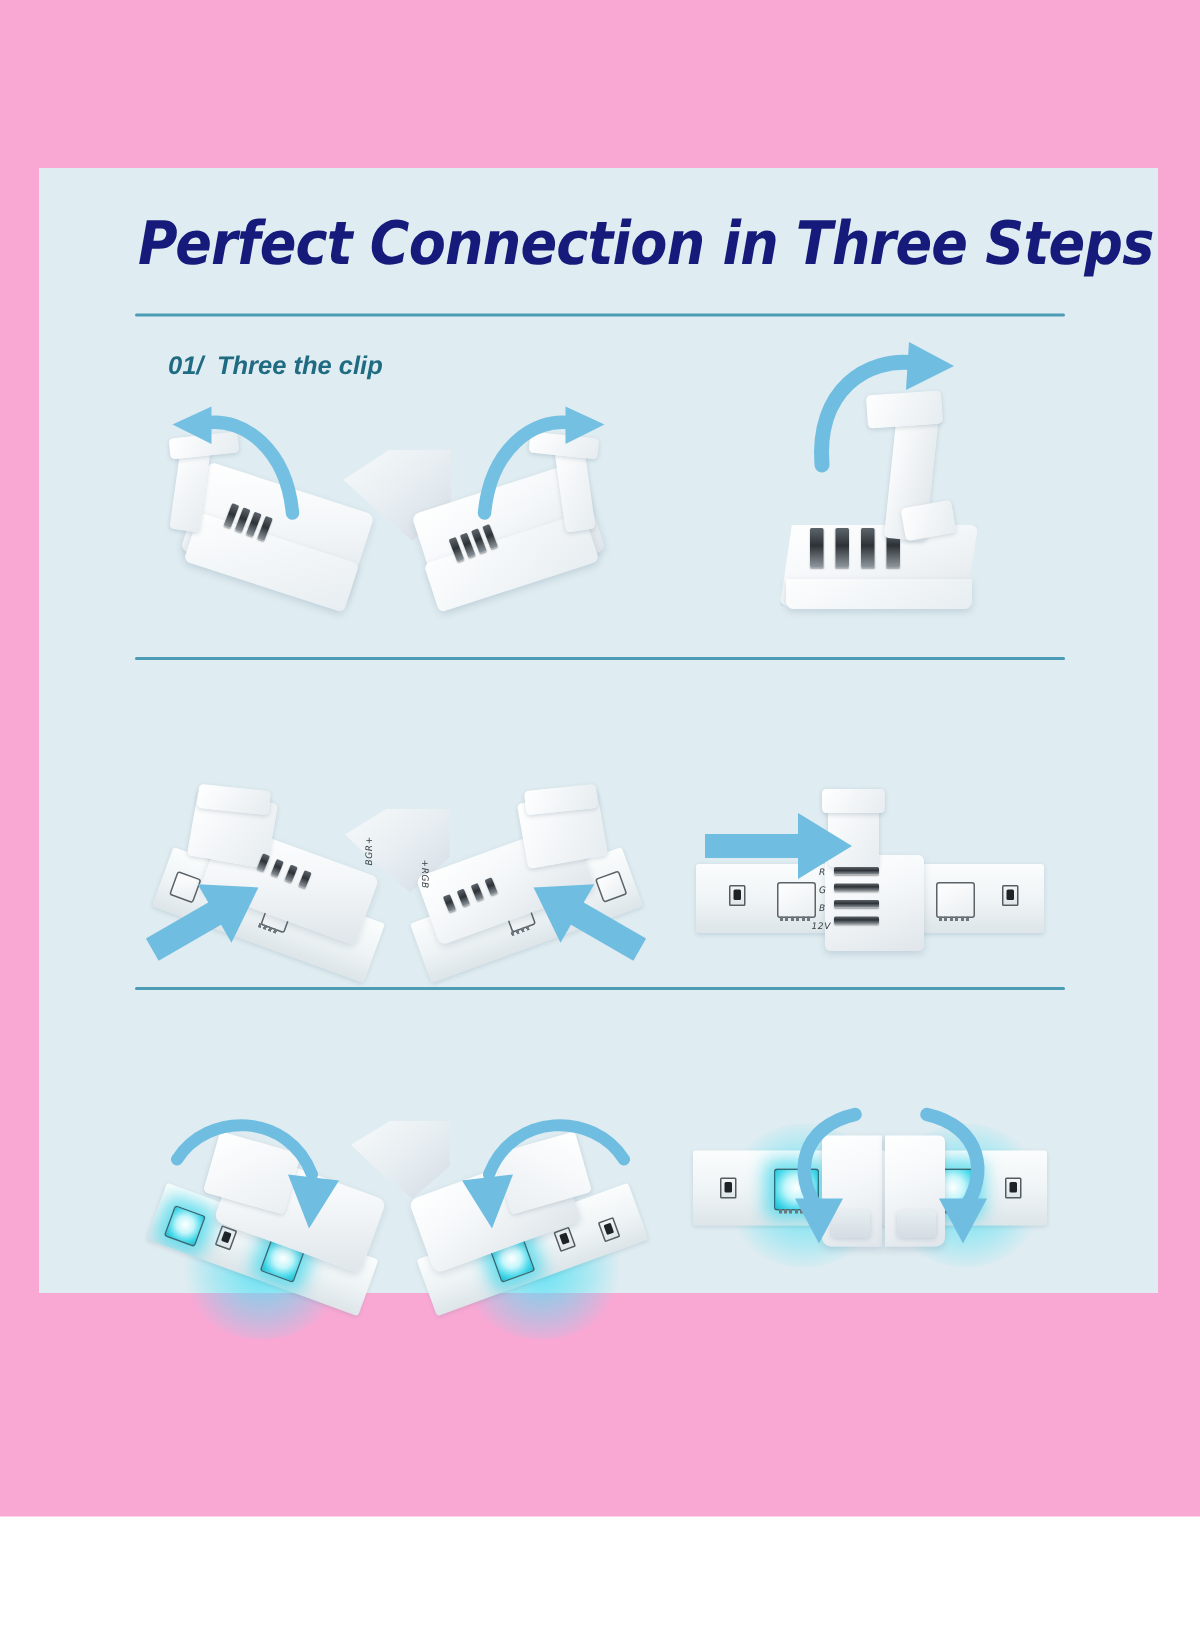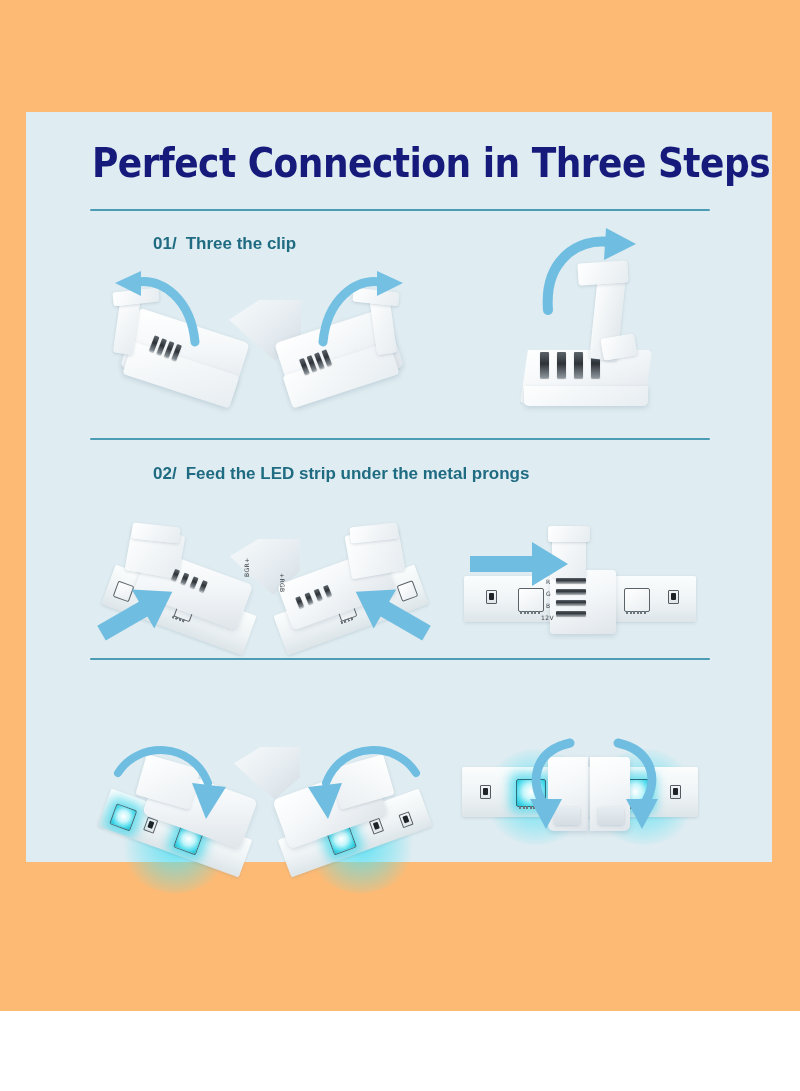--- a/index.html
+++ b/index.html
@@ -2,21 +2,21 @@
 <html><head>
 <meta charset="utf-8">
 <style>
   html,body{margin:0;padding:0;}
   body{
     width:800px;height:1091px;
     background:#ffffff;
     font-family:"Liberation Sans", sans-serif;
     overflow:hidden;
   }
-  #root{position:relative;width:800px;height:1011px;background:#fdba74;}
+  #root{position:relative;width:800px;height:1011px;background:#f9a8d4;font-style:italic;}
 
   .panel{
     position:absolute;left:26px;top:112px;width:746px;height:750px;
     background:#dfecf1;
   }
 
   .title{
     position:absolute;left:92px;top:140px;width:620px;
     font-size:40px;font-weight:bold;
     font-family:"DejaVu Sans", sans-serif;
@@ -33,21 +33,21 @@
   }
   .rule.r1{top:209px;}
   .rule.r2{top:438px;}
   .rule.r3{top:658px;}
 
   .step-label{
     position:absolute;left:112px;
     font-size:17px;color:#1f6b82;font-weight:600;
     white-space:nowrap;
   }
-  .step-label .num{margin-right:9px;margin-left:41px;}
+  .step-label .num{margin-right:9px;}
   .sl1{top:234px;}
   .sl2{top:464px;}
   .sl3{top:688px;}
 
   
   .art{position:absolute;}
 
   
   .body{
     position:absolute;
@@ -195,23 +195,20 @@
                 background:linear-gradient(100deg,#ffffff,#dfe6ea);"></div>
     <div class="clip" style="left:68px;top:22px;width:50px;height:22px;transform:rotate(-4deg);"></div>
     <div class="clip" style="left:92px;top:96px;width:34px;height:22px;transform:rotate(-10deg);"></div>
     <svg class="arrow" style="left:24px;top:-8px;" width="120" height="90" viewBox="0 0 120 90">
       <path d="M14 78 C 10 28, 44 6, 76 10" stroke="#6fbde0" stroke-width="10" fill="none" stroke-linecap="round"></path>
       <path d="M72 -4 L 102 12 L 70 28 Z" fill="#6fbde0"></path>
     </svg>
   </div>
 
   <div class="rule r2"></div>
-  <div class="step-label sl2">
-    <span class="num">02/</span><span>Feed the LED strip under the metal prongs</span>
-  </div>
 
   <div class="art" style="left:100px;top:515px;width:330px;height:150px;">
 
     <div class="corner" style="left:130px;top:24px;width:70px;height:62px;
                 clip-path:polygon(40% 0,100% 0,100% 52%,62% 90%,28% 58%,0 28%);"></div>
 
     <div class="strip" style="left:4px;top:74px;width:150px;height:42px;transform:rotate(20deg);">
       <div class="led" style="left:72px;top:12px;"></div>
       <div class="pad" style="left:71px;top:28px;"></div>
       <div class="chip" style="left:36px;top:16px;">

